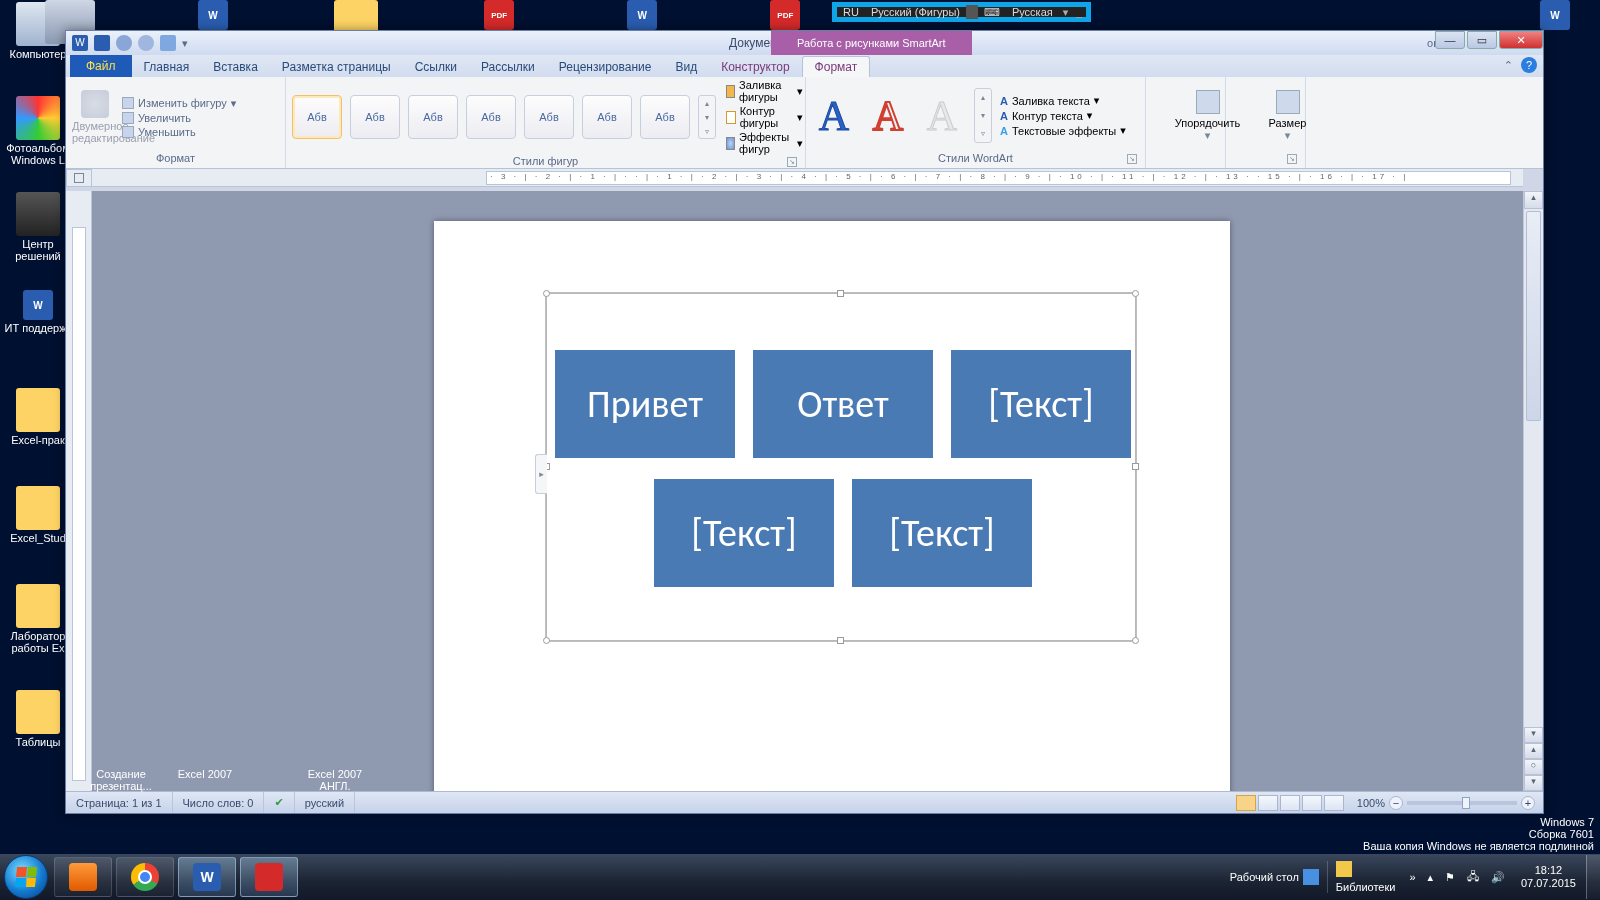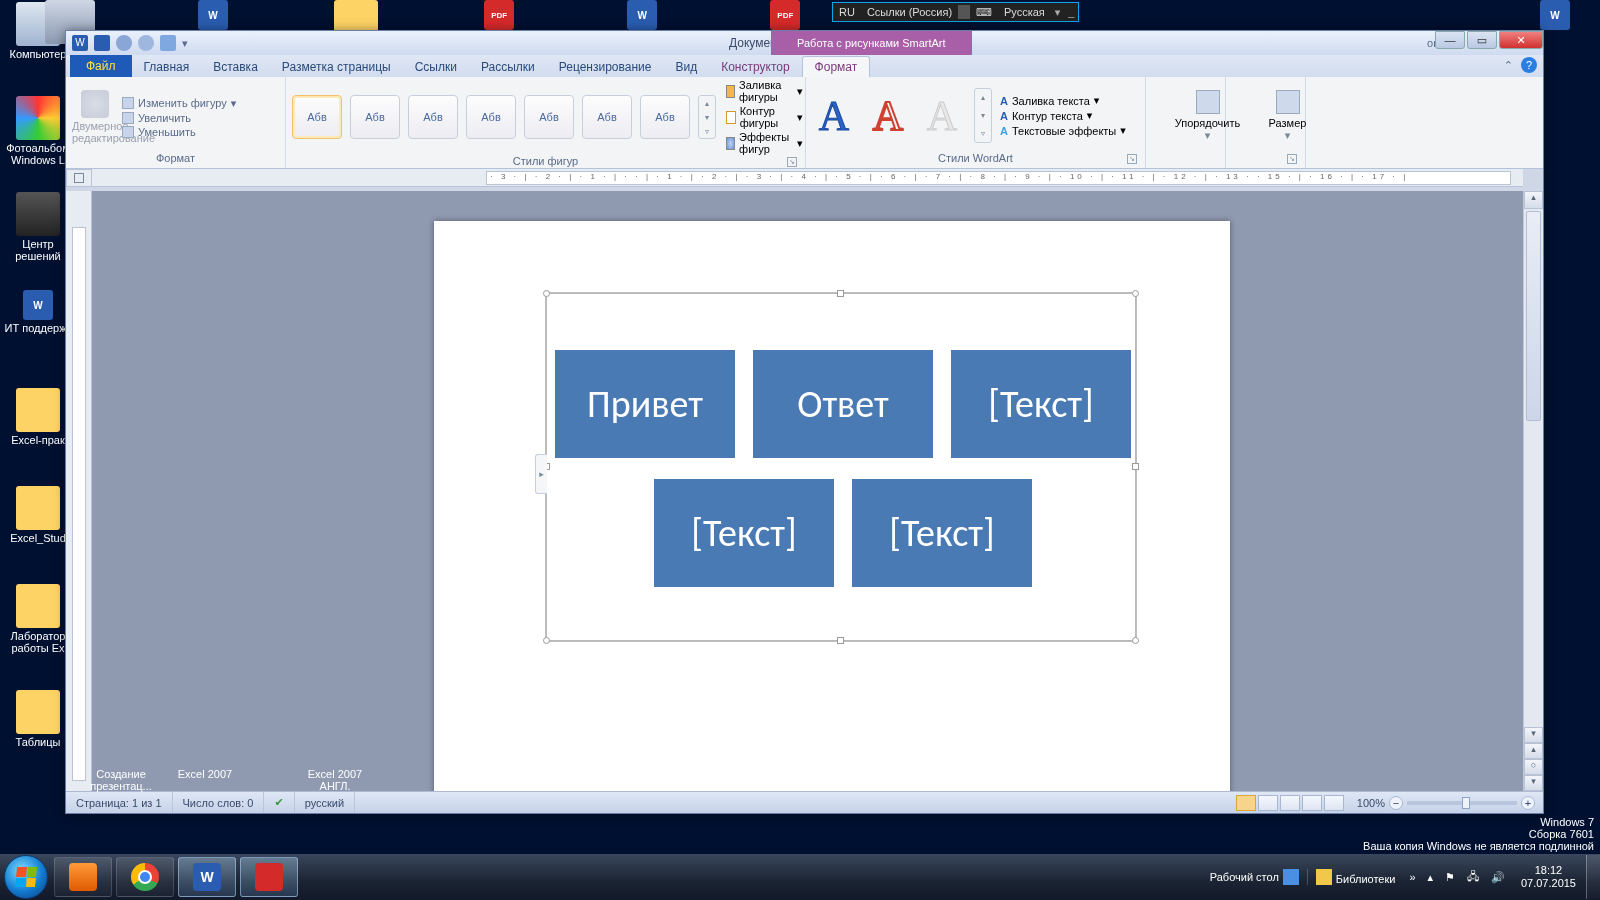--- a/index.html
+++ b/index.html
@@ -7,21 +7,21 @@
 
 #desktop{position:absolute;inset:0;background:#001030;}
 .dicon{position:absolute;width:70px;text-align:center;color:#fff;font-size:11px;cursor:pointer;}
 .dicon .g{width:44px;height:44px;margin:0 auto 2px;background:#fcd364;border-radius:3px;}
 .dicon .pdf{width:30px;height:30px;margin:0 auto 2px;background:#d42a2a;border-radius:3px;display:flex;align-items:center;justify-content:center;color:#fff;font-size:8px;font-weight:bold;}
 .dicon .doc{width:30px;height:30px;margin:0 auto 2px;background:#2a5db0;border-radius:3px;display:flex;align-items:center;justify-content:center;color:#fff;font-size:10px;font-weight:bold;}
 
 .toprow{position:absolute;top:0;left:0;right:0;height:28px;}
 .toprow .dicon{position:static;display:inline-block;vertical-align:top;margin:0 35px;}
 
-#langbar{position:absolute;top:2px;left:832px;height:20px;background:#222;border:1px solid #0ea5e9;color:#ddd;display:flex;align-items:center;font-size:11px;}
+#langbar{position:absolute;top:2px;left:832px;height:20px;background:#222;border:5px solid #0ea5e9;color:#ddd;display:flex;align-items:center;font-size:11px;}
 #langbar span{padding:0 6px;}
 #langbar .sep{width:1px;height:14px;background:#555;}
 #langbar .dd{color:#aaa;padding:0 4px;}
 
 #word{position:absolute;left:65px;top:30px;right:56px;bottom:86px;background:#cfd6e6;border:1px solid #6b7ea8;box-shadow:0 0 10px rgba(0,0,0,.4);}
 #titlebar{height:24px;background:linear-gradient(#eaf1fb,#cfdaf0);display:flex;align-items:center;position:relative;}
 #qat{display:flex;align-items:center;gap:6px;padding:0 6px;}
 #qat .ic{width:16px;height:16px;background:#3a6db5;border-radius:2px;}
 #qat .ic.save{background:#2a5db0;}
 #qat .ic.undo{background:#8aa6d6;border-radius:50%;}
@@ -111,21 +111,21 @@
 
 #taskbar{position:absolute;left:0;right:0;bottom:0;height:46px;background:linear-gradient(#3a475c 0%,#1b2433 60%,#12192a 100%);display:flex;align-items:center;}
 #start{width:44px;height:44px;border-radius:50%;margin:0 4px;background:radial-gradient(circle at 40% 35%,#7adfff,#137bd1 55%,#0a3a78);border:1px solid #0a3a78;display:flex;align-items:center;justify-content:center;cursor:pointer;}
 #start .flag{width:20px;height:20px;display:grid;grid-template-columns:1fr 1fr;grid-template-rows:1fr 1fr;gap:1px;transform:skewX(-6deg);}
 #start .flag div:nth-child(1){background:#f35325;} #start .flag div:nth-child(2){background:#81bc06;} #start .flag div:nth-child(3){background:#05a6f0;} #start .flag div:nth-child(4){background:#ffba08;}
 .tbtn{width:58px;height:40px;margin:0 2px;background:linear-gradient(rgba(255,255,255,.12),rgba(255,255,255,.03));border:1px solid rgba(255,255,255,.15);border-radius:3px;display:flex;align-items:center;justify-content:center;cursor:pointer;}
 .tbtn.active{background:linear-gradient(rgba(190,230,255,.35),rgba(120,170,230,.2));border-color:rgba(180,220,255,.5);}
 .tbtn .ic{width:28px;height:28px;border-radius:4px;}
 #tray{margin-left:auto;display:flex;align-items:center;height:100%;color:#fff;font-size:11px;}
 #tray .deskbtn{padding:0 8px;display:flex;align-items:center;gap:4px;cursor:pointer;}
-#tray .lib{padding:0 8px;border-left:1px solid rgba(255,255,255,.2);cursor:pointer;display:flex;align-items:flex-end;gap:4px;}
+#tray .lib{padding:0 8px;border-left:1px solid rgba(255,255,255,.2);cursor:pointer;display:flex;align-items:flex-start;gap:4px;flex-direction:column;}
 #tray .chev{padding:0 6px;cursor:pointer;}
 #tray .ic{width:16px;height:16px;}
 #tray .clock{text-align:center;padding:0 10px;line-height:13px;}
 #tray .showdt{width:14px;height:44px;border-left:1px solid rgba(255,255,255,.3);background:linear-gradient(rgba(255,255,255,.1),rgba(255,255,255,.02));cursor:pointer;}
 </style>
 </head>
 <body>
 
 <div id="desktop">
 
@@ -169,21 +169,21 @@
     <div class="dicon"><div class="pdf">PDF</div></div>
     <div class="dicon"><div class="doc">W</div></div>
     <div class="dicon"><div class="pdf">PDF</div></div>
   </div>
   <div class="dicon" style="right:10px;top:0">
       <div class="doc">W</div>
     </div>
 
   <div id="langbar">
     <span>RU</span>
-    <span>Ссылки (Россия)</span>
+    <span>Русский (Фигуры)</span>
     <span class="sep"></span>
     <span>⌨</span>
       <span>Русская</span>
     <span class="dd">▾</span>
     <span class="dd">_</span>
   </div>
 
   <div id="word">
     <div id="titlebar">
       <div id="qat">

